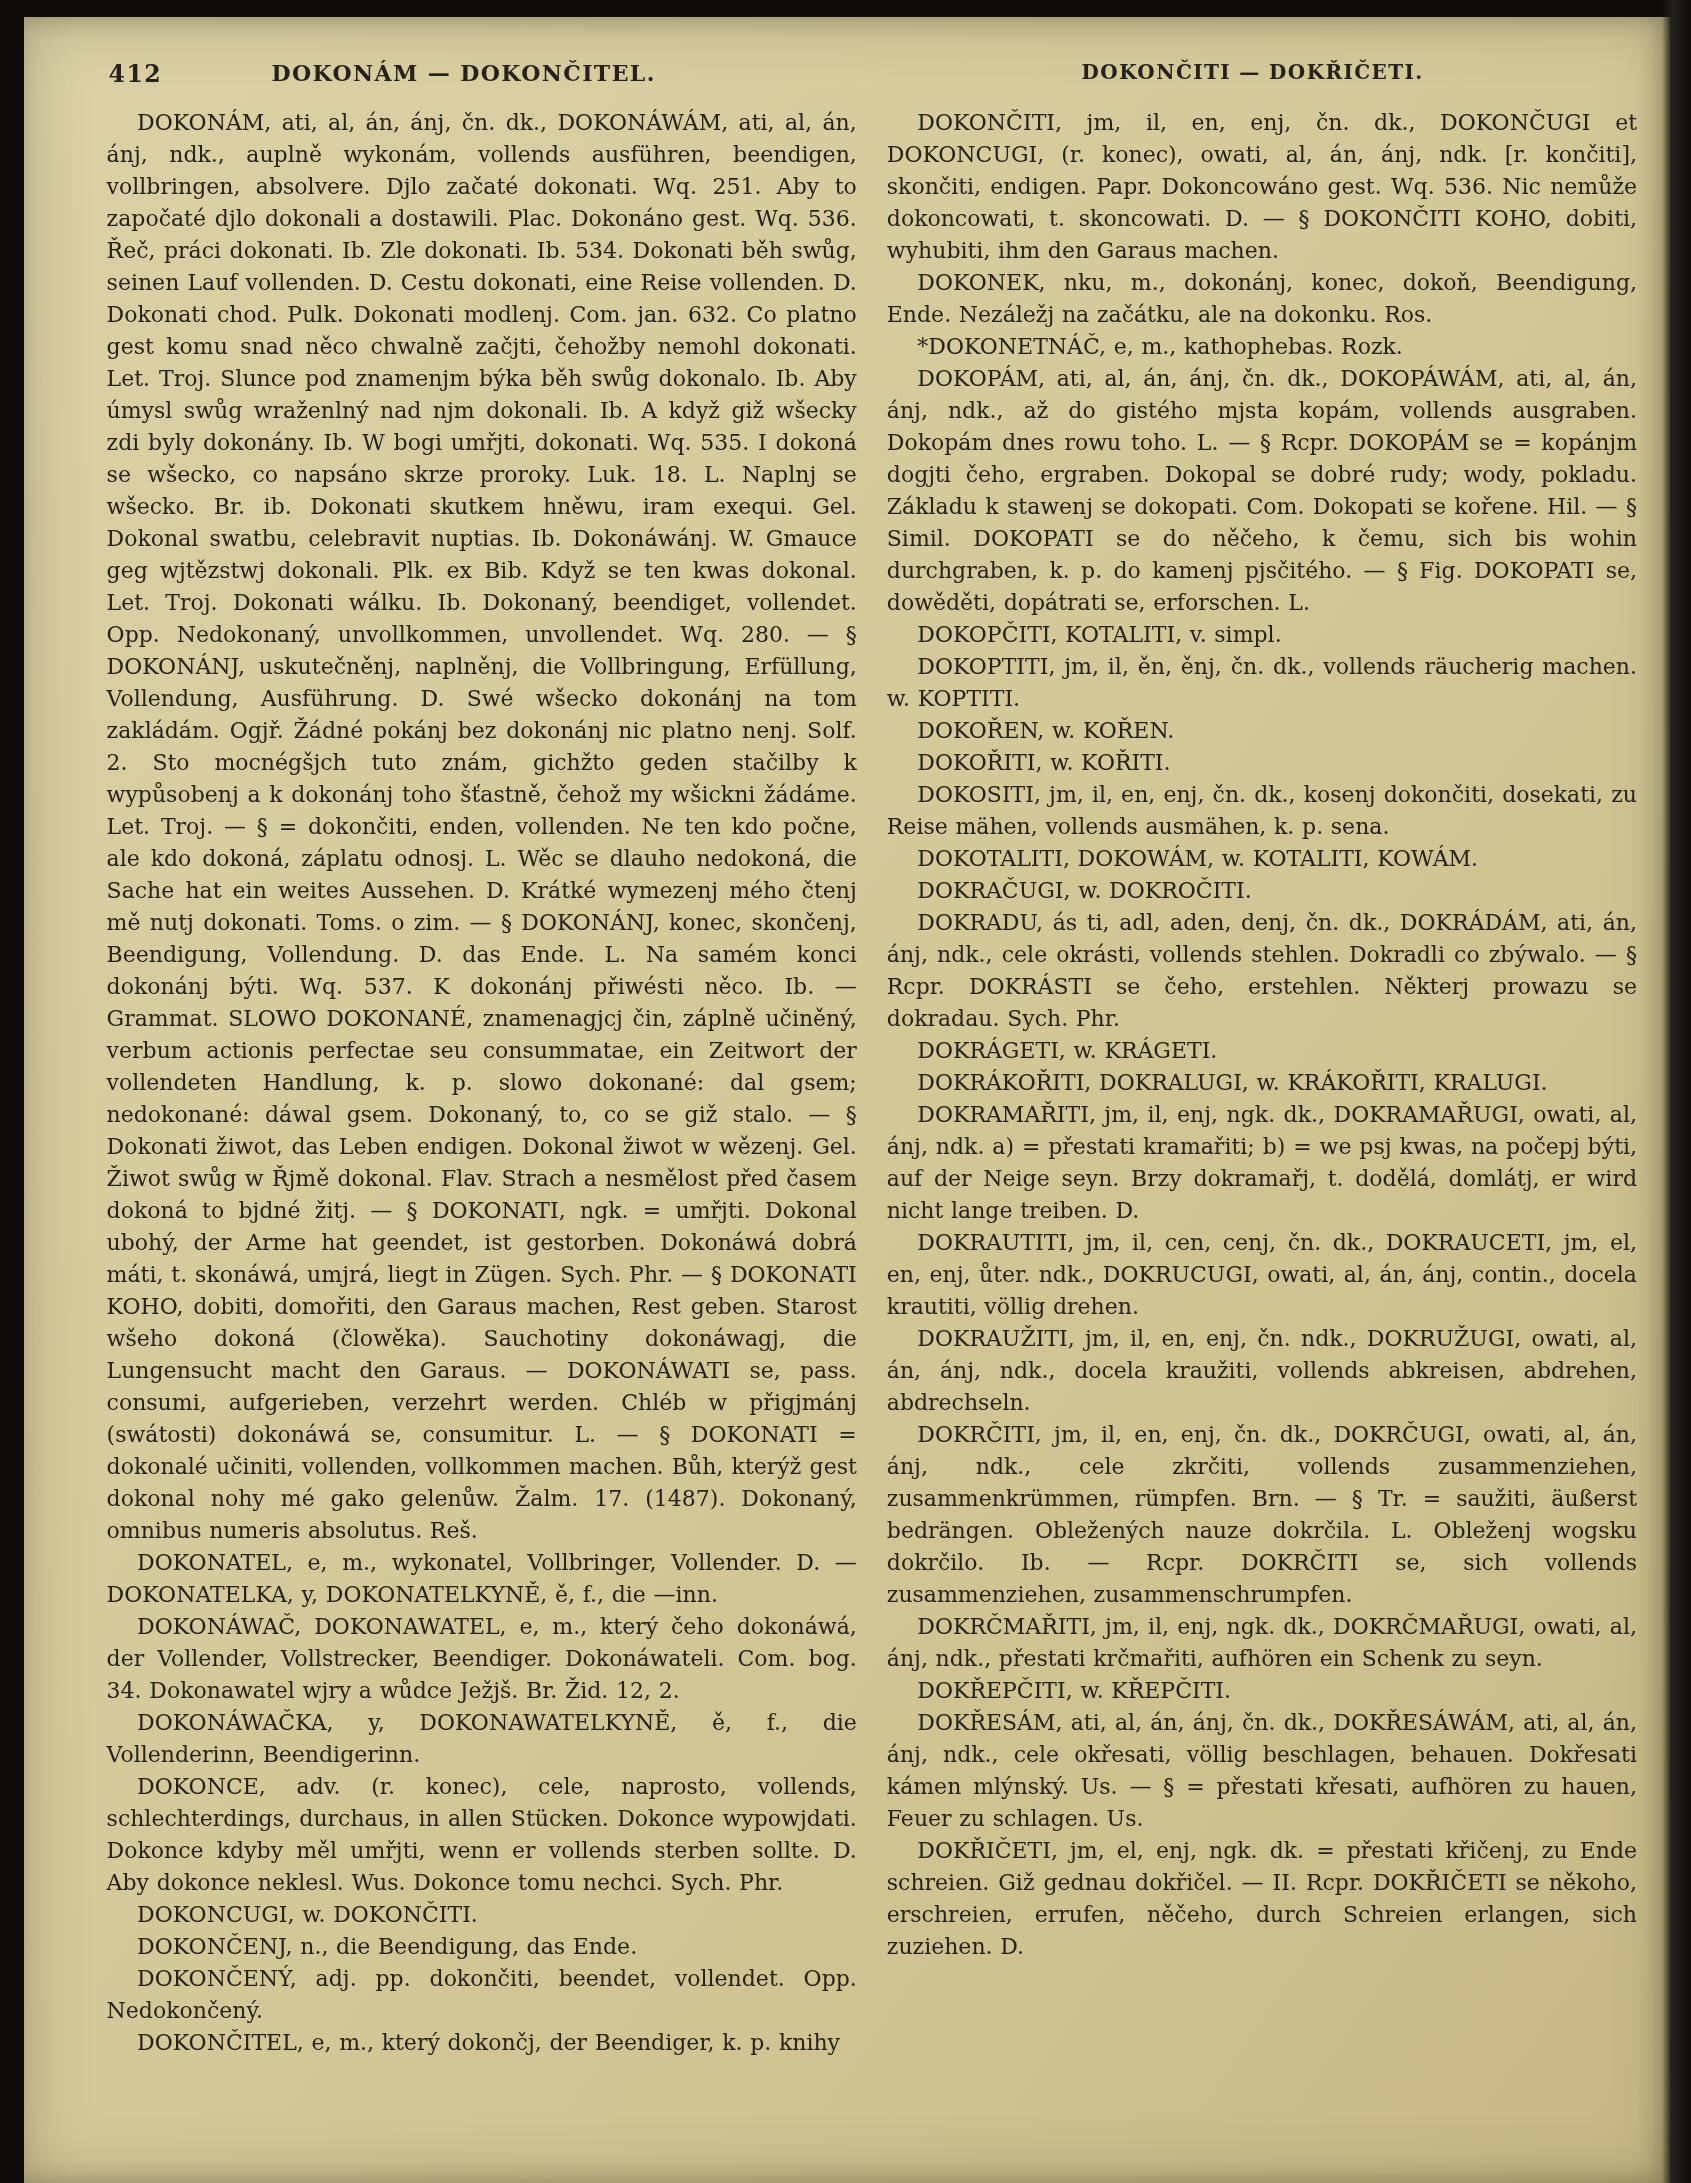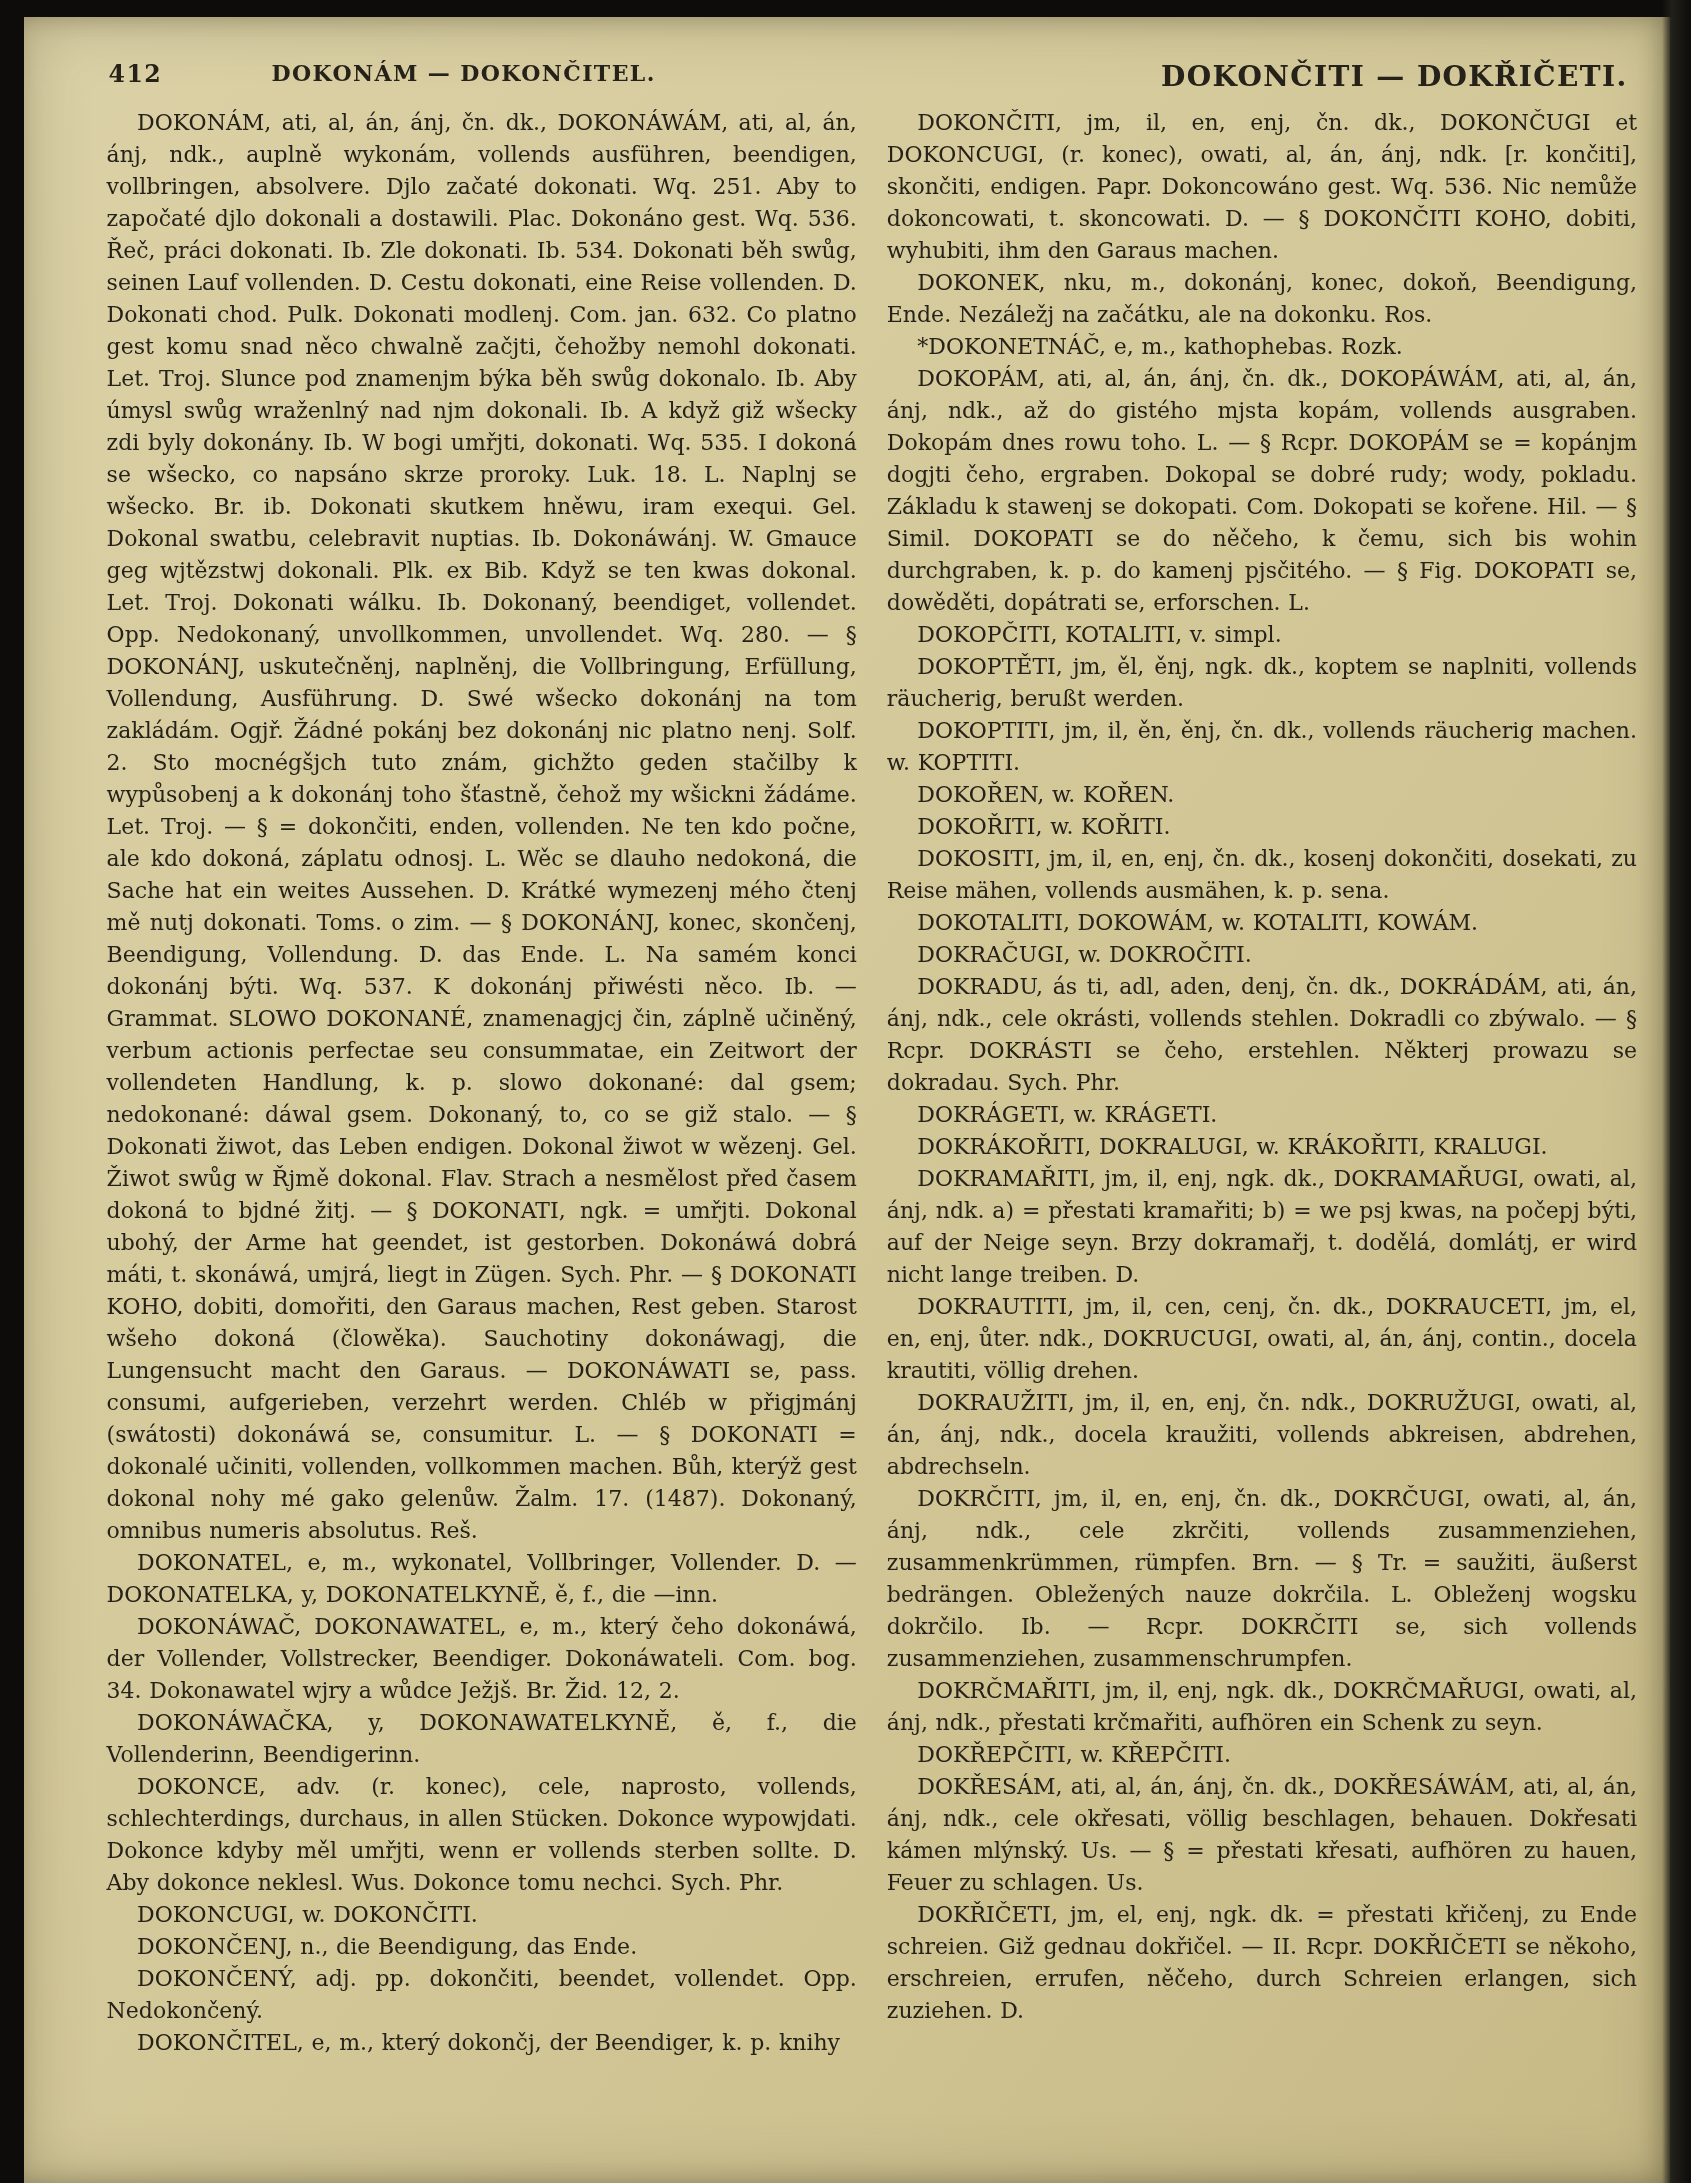--- a/index.html
+++ b/index.html
@@ -53,22 +53,22 @@
     position: absolute;
     left: 86px; top: 0; width: 708px;
     text-align: center;
     font-size: 22px;
     font-weight: 600;
     letter-spacing: 1.4px;
   }
   .head-right {
     position: absolute;
     left: 854px; top: 0; width: 750px;
-    text-align: right;
-    font-size: 28px;
+    text-align: center;
+    font-size: 20px;
     font-weight: 600;
     letter-spacing: 1.4px;
   }
   .columns {
     display: flex;
     gap: 30px;
     padding: 7px 33px 0 83px;
     color: #262219;
   }
   .col {
@@ -110,21 +110,20 @@
         <p>DOKONČENJ, n., die Beendigung, das Ende.</p>
         <p>DOKONČENÝ, adj. pp. dokončiti, beendet, vollendet. Opp. Nedokončený.</p>
         <p>DOKONČITEL, e, m., který dokončj, der Beendiger, k. p. knihy</p>
       </div>
       <div class="col">
         <p>DOKONČITI, jm, il, en, enj, čn. dk., DOKONČUGI et DOKONCUGI, (r. konec), owati, al, án, ánj, ndk. [r. končiti], skončiti, endigen. Papr. Dokoncowáno gest. Wq. 536. Nic nemůže dokoncowati, t. skoncowati. D. — § DOKONČITI KOHO, dobiti, wyhubiti, ihm den Garaus machen.</p>
         <p>DOKONEK, nku, m., dokonánj, konec, dokoň, Beendigung, Ende. Nezáležj na začátku, ale na dokonku. Ros.</p>
         <p>*DOKONETNÁČ, e, m., kathophebas. Rozk.</p>
         <p>DOKOPÁM, ati, al, án, ánj, čn. dk., DOKOPÁWÁM, ati, al, án, ánj, ndk., až do gistého mjsta kopám, vollends ausgraben. Dokopám dnes rowu toho. L. — § Rcpr. DOKOPÁM se = kopánjm dogjti čeho, ergraben. Dokopal se dobré rudy; wody, pokladu. Základu k stawenj se dokopati. Com. Dokopati se kořene. Hil. — § Simil. DOKOPATI se do něčeho, k čemu, sich bis wohin durchgraben, k. p. do kamenj pjsčitého. — § Fig. DOKOPATI se, dowěděti, dopátrati se, erforschen. L.</p>
         <p>DOKOPČITI, KOTALITI, v. simpl.</p>
-        <p>DOKOPTĚTI, jm, ěl, ěnj, ngk. dk., koptem se naplniti, vollends räucherig, berußt werden.</p>
         <p>DOKOPTITI, jm, il, ěn, ěnj, čn. dk., vollends räucherig machen. w. KOPTITI.</p>
         <p>DOKOŘEN, w. KOŘEN.</p>
         <p>DOKOŘITI, w. KOŘITI.</p>
         <p>DOKOSITI, jm, il, en, enj, čn. dk., kosenj dokončiti, dosekati, zu Reise mähen, vollends ausmähen, k. p. sena.</p>
         <p>DOKOTALITI, DOKOWÁM, w. KOTALITI, KOWÁM.</p>
         <p>DOKRAČUGI, w. DOKROČITI.</p>
         <p>DOKRADU, ás ti, adl, aden, denj, čn. dk., DOKRÁDÁM, ati, án, ánj, ndk., cele okrásti, vollends stehlen. Dokradli co zbýwalo. — § Rcpr. DOKRÁSTI se čeho, erstehlen. Některj prowazu se dokradau. Sych. Phr.</p>
         <p>DOKRÁGETI, w. KRÁGETI.</p>
         <p>DOKRÁKOŘITI, DOKRALUGI, w. KRÁKOŘITI, KRALUGI.</p>
         <p>DOKRAMAŘITI, jm, il, enj, ngk. dk., DOKRAMAŘUGI, owati, al, ánj, ndk. a) = přestati kramařiti; b) = we psj kwas, na počepj býti, auf der Neige seyn. Brzy dokramařj, t. dodělá, domlátj, er wird nicht lange treiben. D.</p>

